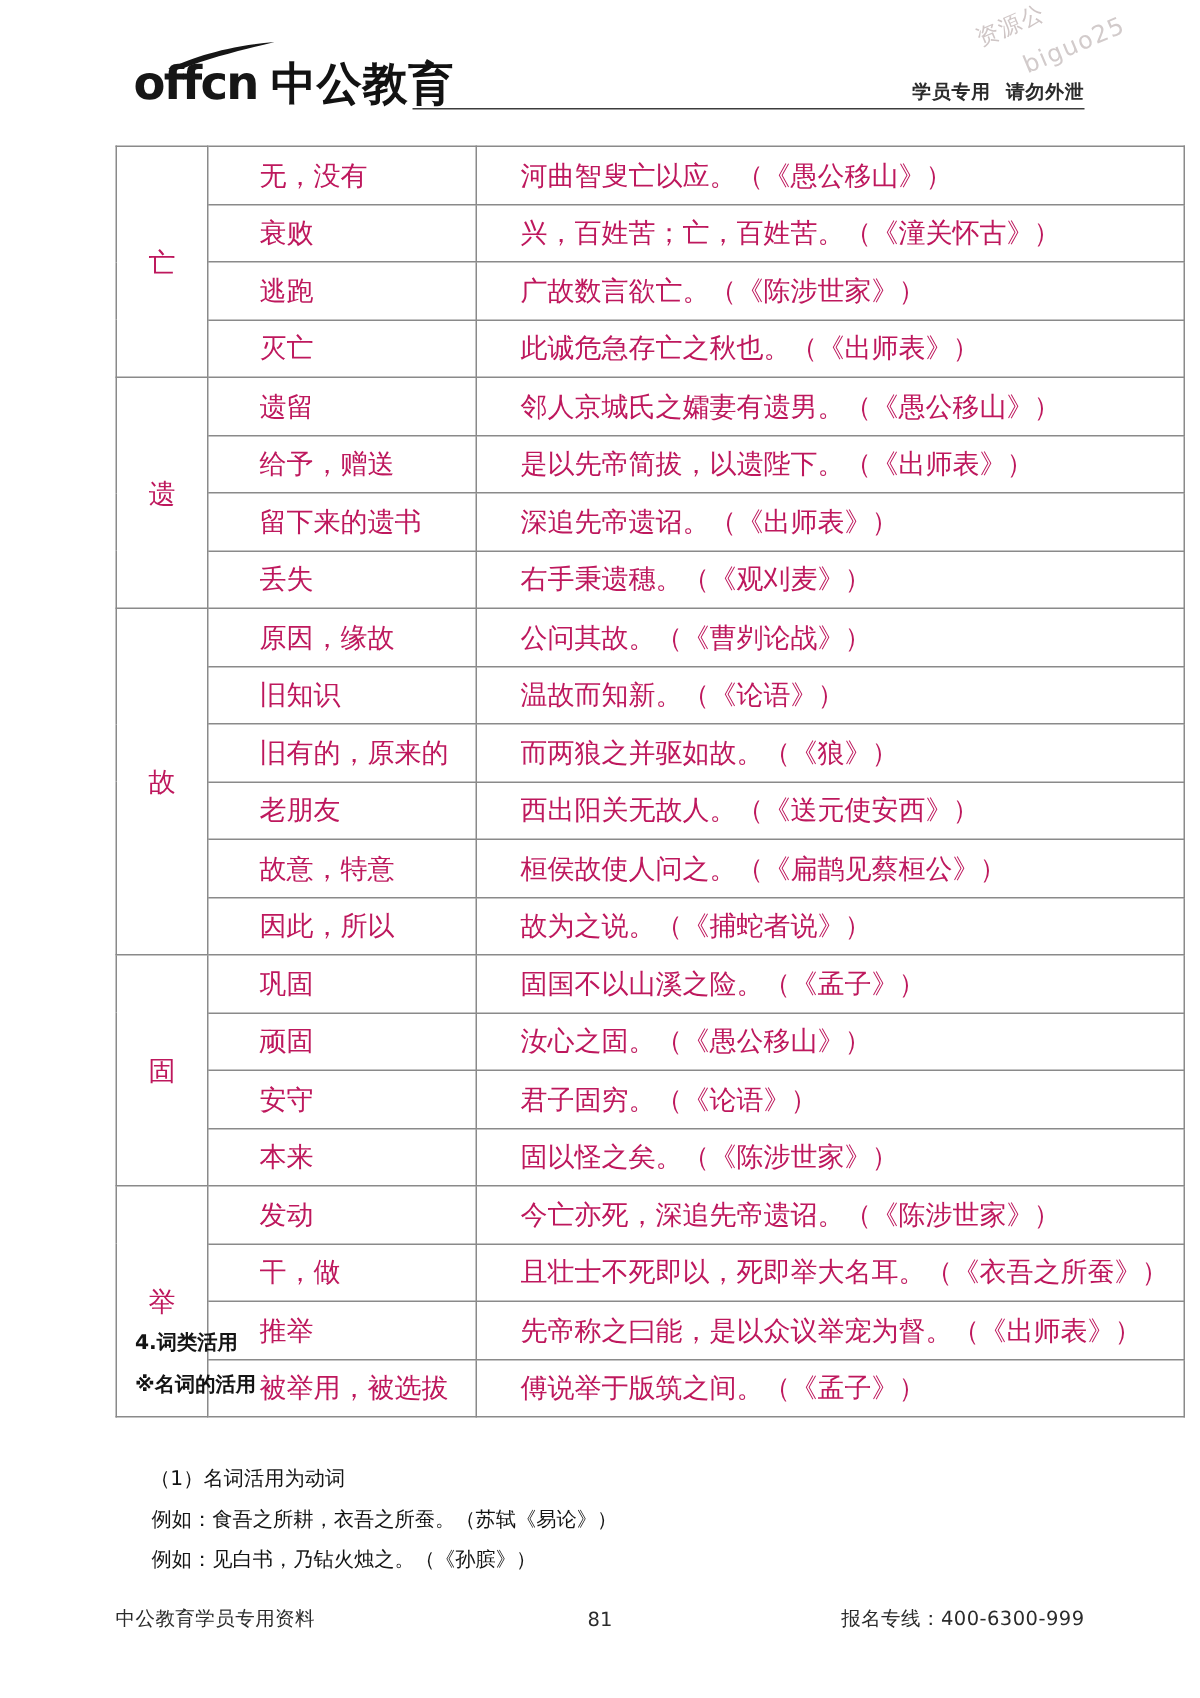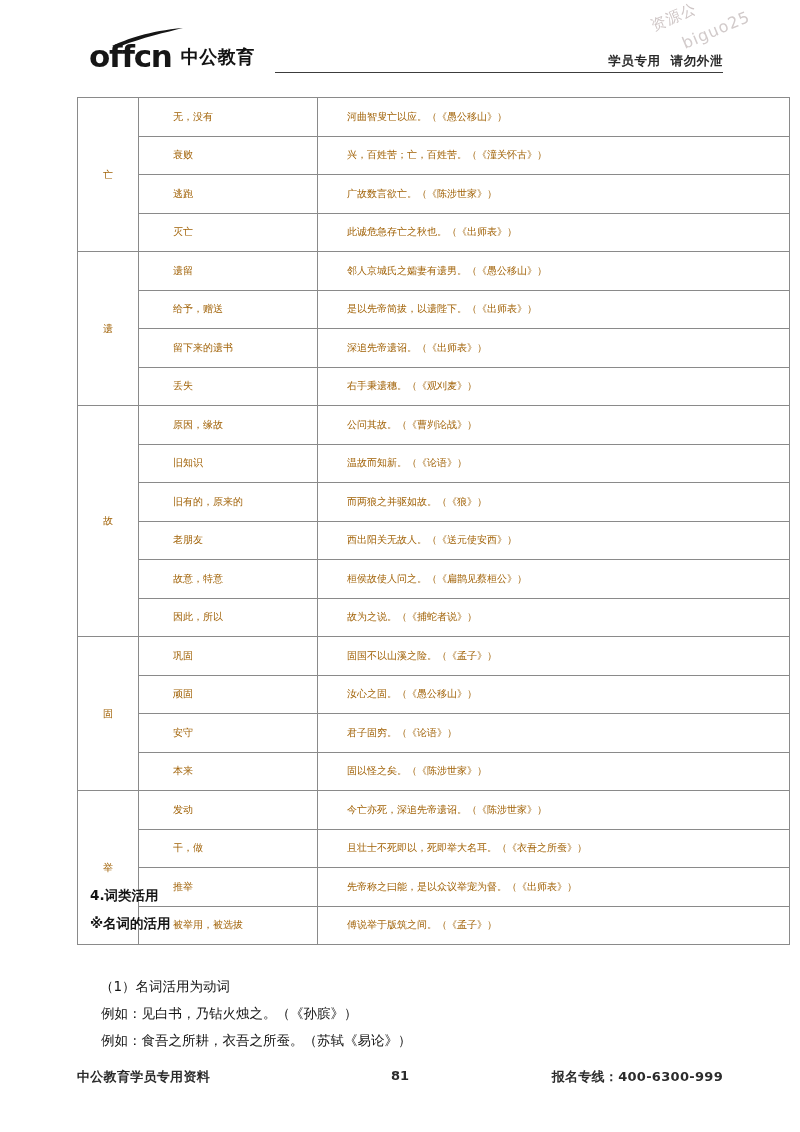--- a/index.html
+++ b/index.html
@@ -50,21 +50,21 @@
   }
   .logo-swoosh {
     position: absolute;
     left: 22px;
     top: -11px;
     width: 74px;
     height: 20px;
     pointer-events: none;
   }
   .logo-cn {
-    font-size: 18px;
+    font-size: 30px;
     font-weight: bold;
     line-height: 30px;
     margin-left: 9px;
     letter-spacing: 0.5px;
     color: #121212;
     font-family: "DejaVu Sans", "Liberation Sans", sans-serif;
   }
   .header-rule {
     position: absolute;
     left: 198px;
@@ -117,22 +117,22 @@
     top: 97px;
     width: 646px;
     border-collapse: collapse;
     table-layout: fixed;
   }
   .vtable td {
     border: 1px solid #8a8a8a;
     padding: 0;
     height: 37.5px;
     vertical-align: middle;
-    font-size: 10px;
-    color: #a16207;
+    font-size: 18px;
+    color: #be185d;
     font-family: "DejaVu Sans", "Liberation Sans", sans-serif;
   }
   .col-key {
     width: 60px;
     text-align: center;
   }
   .col-mean {
     width: 144px;
     padding-left: 34px !important;
   }
@@ -165,26 +165,25 @@
   .bt-indent2 { padding-left: 11px; }
 
   
   .footer {
     position: absolute;
     left: 77px;
     top: 1068px;
     width: 646px;
     height: 20px;
     display: flex;
-    align-items: flex-start;
+    align-items: flex-end;
     justify-content: space-between;
     font-size: 13px;
     color: #2b2b2b;
     font-family: "DejaVu Sans", "Liberation Sans", sans-serif;
-    font-weight: bold;
   }
   .footer-left { letter-spacing: 0.3px; }
   .footer-page {
     position: absolute;
     left: 50%;
     transform: translateX(-50%);
     font-size: 13px;
   }
   .footer-right { letter-spacing: 0.3px; }
 </style>
@@ -307,22 +306,22 @@
           <td class="col-mean">被举用，被选拔</td>
           <td class="col-ex">傅说举于版筑之间。（《孟子》）</td>
         </tr>
       </tbody>
   </table>
 
   <div class="body-text">
     <div class="bt-line bt-bold">4.词类活用</div>
     <div class="bt-line bt-bold">※名词的活用</div>
     <div class="bt-line bt-indent">（1）名词活用为动词</div>
+    <div class="bt-line bt-indent2">例如：食吾之所耕，衣吾之所蚕。（苏轼《易论》）</div>
     <div class="bt-line bt-indent2">例如：见白书，乃钻火烛之。（《孙膑》）</div>
-    <div class="bt-line bt-indent2">例如：食吾之所耕，衣吾之所蚕。（苏轼《易论》）</div>
   </div>
 
   <div class="footer">
     <span class="footer-left">中公教育学员专用资料</span>
     <span class="footer-page">81</span>
     <span class="footer-right">报名专线：400-6300-999</span>
   </div>
 
 </div>
 

